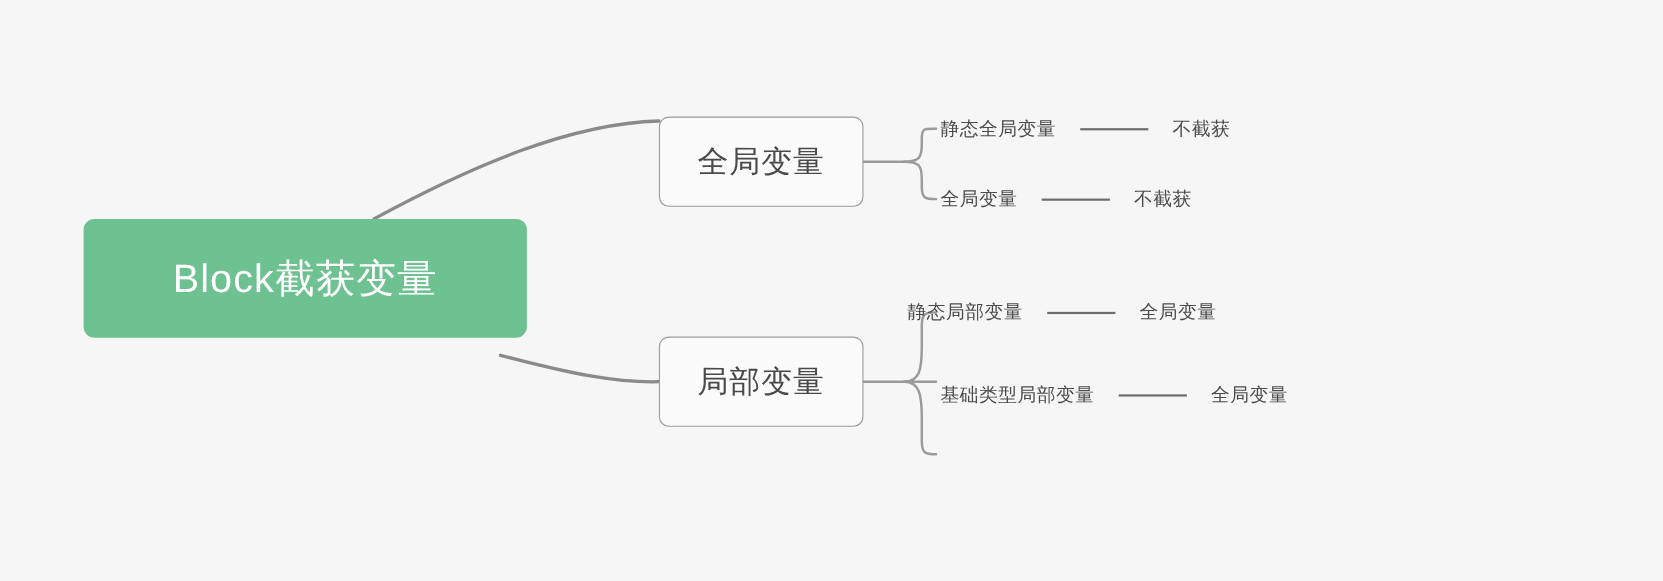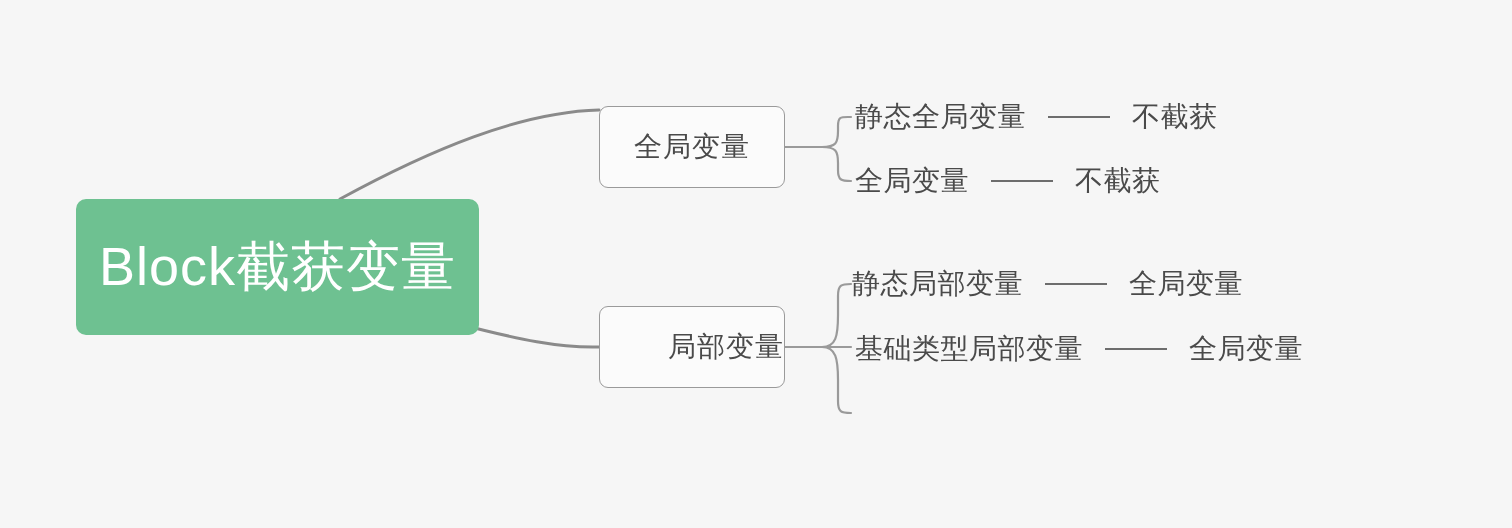--- a/index.html
+++ b/index.html
@@ -35,69 +35,69 @@
     display: flex;
     align-items: center;
     justify-content: center;
   }
 
   
   .root-node {
     left: 76px;
     top: 199px;
     width: 403px;
-    height: 136px;
+    height: 108px;
     background: #6ec191;
     border-radius: 10px;
     color: #ffffff;
-    font-size: 54px;
+    font-size: 36px;
     font-weight: 400;
     letter-spacing: 1px;
   }
 
   
   .branch-node {
     width: 186px;
     height: 82px;
     background: #fbfbfb;
     border: 1.6px solid #9a9a9a;
     border-radius: 9px;
     color: #4a4a4a;
     font-size: 28px;
     letter-spacing: 1px;
   }
   .branch-global { left: 599px; top: 106px; }
-  .branch-local  { left: 599px; top: 306px; justify-content: flex-end; }
+  .branch-local  { left: 599px; top: 306px; }
 
   
   .leaf {
     position: absolute;
     display: flex;
     align-items: center;
     white-space: nowrap;
     color: #4a4a4a;
-    font-size: 28px;
+    font-size: 17px;
     letter-spacing: 0.5px;
     transform: translateY(-50%);
   }
   .leaf .leaf-label { }
   .leaf .leaf-dash {
     display: inline-block;
     width: 62px;
     height: 2px;
     background: #6d6d6d;
     margin: 0 22px;
     flex: 0 0 auto;
   }
   .leaf .leaf-value { }
 
   .leaf-g1 { left: 855px; top: 117px; }
   .leaf-g2 { left: 855px; top: 181px; }
-  .leaf-l1 { left: 852px; top: 284px; }
-  .leaf-l2 { left: 855px; top: 349px; }
+  .leaf-l1 { left: 825px; top: 284px; }
+  .leaf-l2 { left: 855px; top: 359px; }
   .leaf-l3 { left: 855px; top: 413px; }
 </style>
 </head>
 <body>
 
 <div id="mindmap">
 
   <svg id="connectors" viewBox="0 0 1512 528" width="1512" height="528" fill="none">
 
     <path d="M 340 199 C 430 150 520 112 599 110" stroke="#8a8a8a" stroke-width="3" fill="none" stroke-linecap="round"></path>

